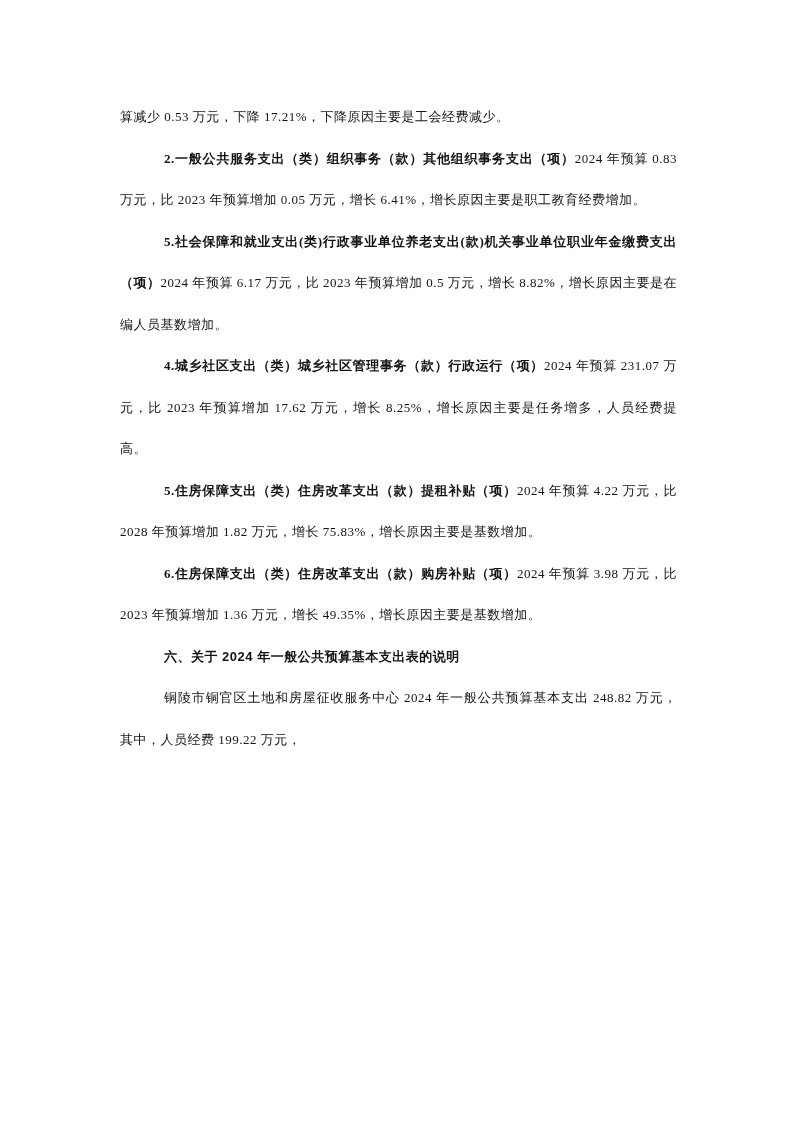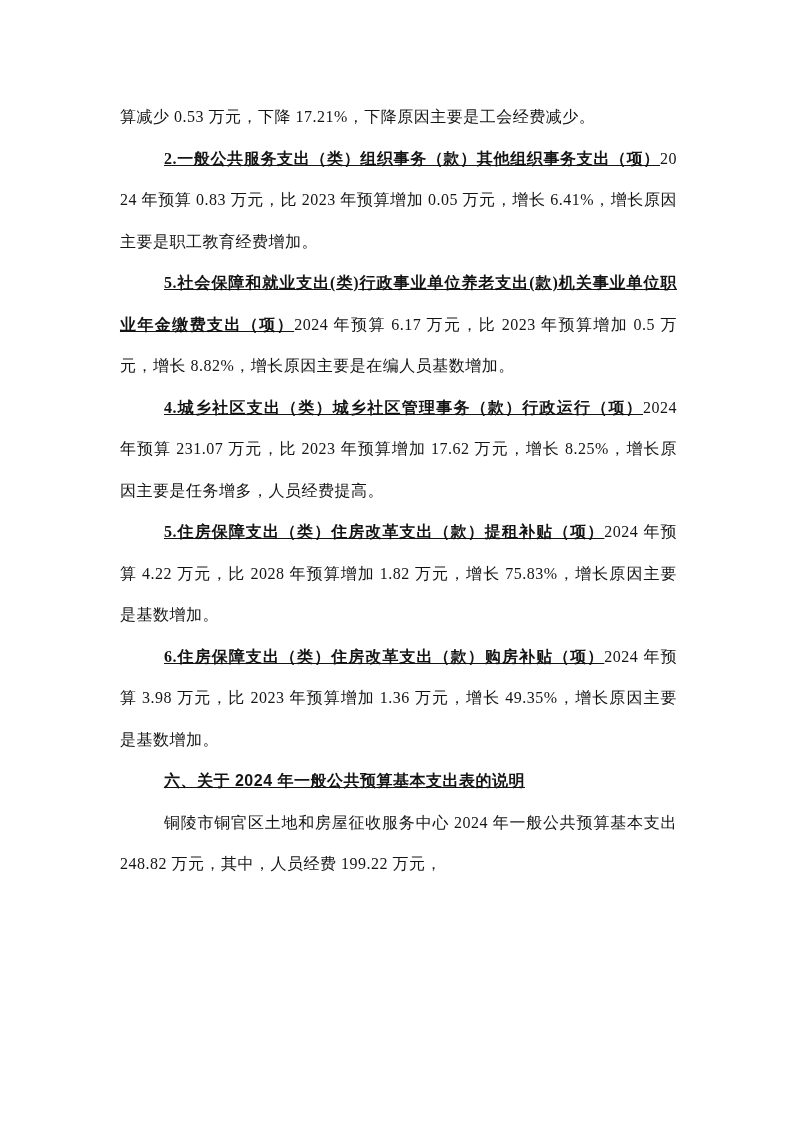--- a/index.html
+++ b/index.html
@@ -18,38 +18,37 @@
   }
   .doc-body {
     position: absolute;
     left: 120px;
     top: 96px;
     width: 557px;
   }
   p.para {
     margin: 0;
     padding: 0;
-    font-size: 16px;
+    font-size: 13px;
     line-height: 41.5px;
     text-align: justify;
     text-justify: inter-character;
     letter-spacing: 0.5px;
     word-break: break-all;
   }
   p.para.indent {
     text-indent: 44px;
   }
   p.para.heading {
     font-family: "Liberation Sans", "DejaVu Sans", sans-serif;
     font-weight: 700;
     text-align: left;
   }
   .run-bold {
     font-weight: 700;
-    text-decoration: underline;
   }
 </style>
 </head>
 <body>
 
 <div class="page">
   <div class="doc-body" id="doc-body">
       <p class="para"><span class="run">算减少 0.53 万元，下降 17.21%，下降原因主要是工会经费减少。</span></p>
       <p class="para indent"><span class="run run-bold">2.一般公共服务支出（类）组织事务（款）其他组织事务支出（项）</span><span class="run">2024 年预算 0.83 万元，比 2023 年预算增加 0.05 万元，增长 6.41%，增长原因主要是职工教育经费增加。</span></p>
       <p class="para indent"><span class="run run-bold">5.社会保障和就业支出(类)行政事业单位养老支出(款)机关事业单位职业年金缴费支出（项）</span><span class="run">2024 年预算 6.17 万元，比 2023 年预算增加 0.5 万元，增长 8.82%，增长原因主要是在编人员基数增加。</span></p>

